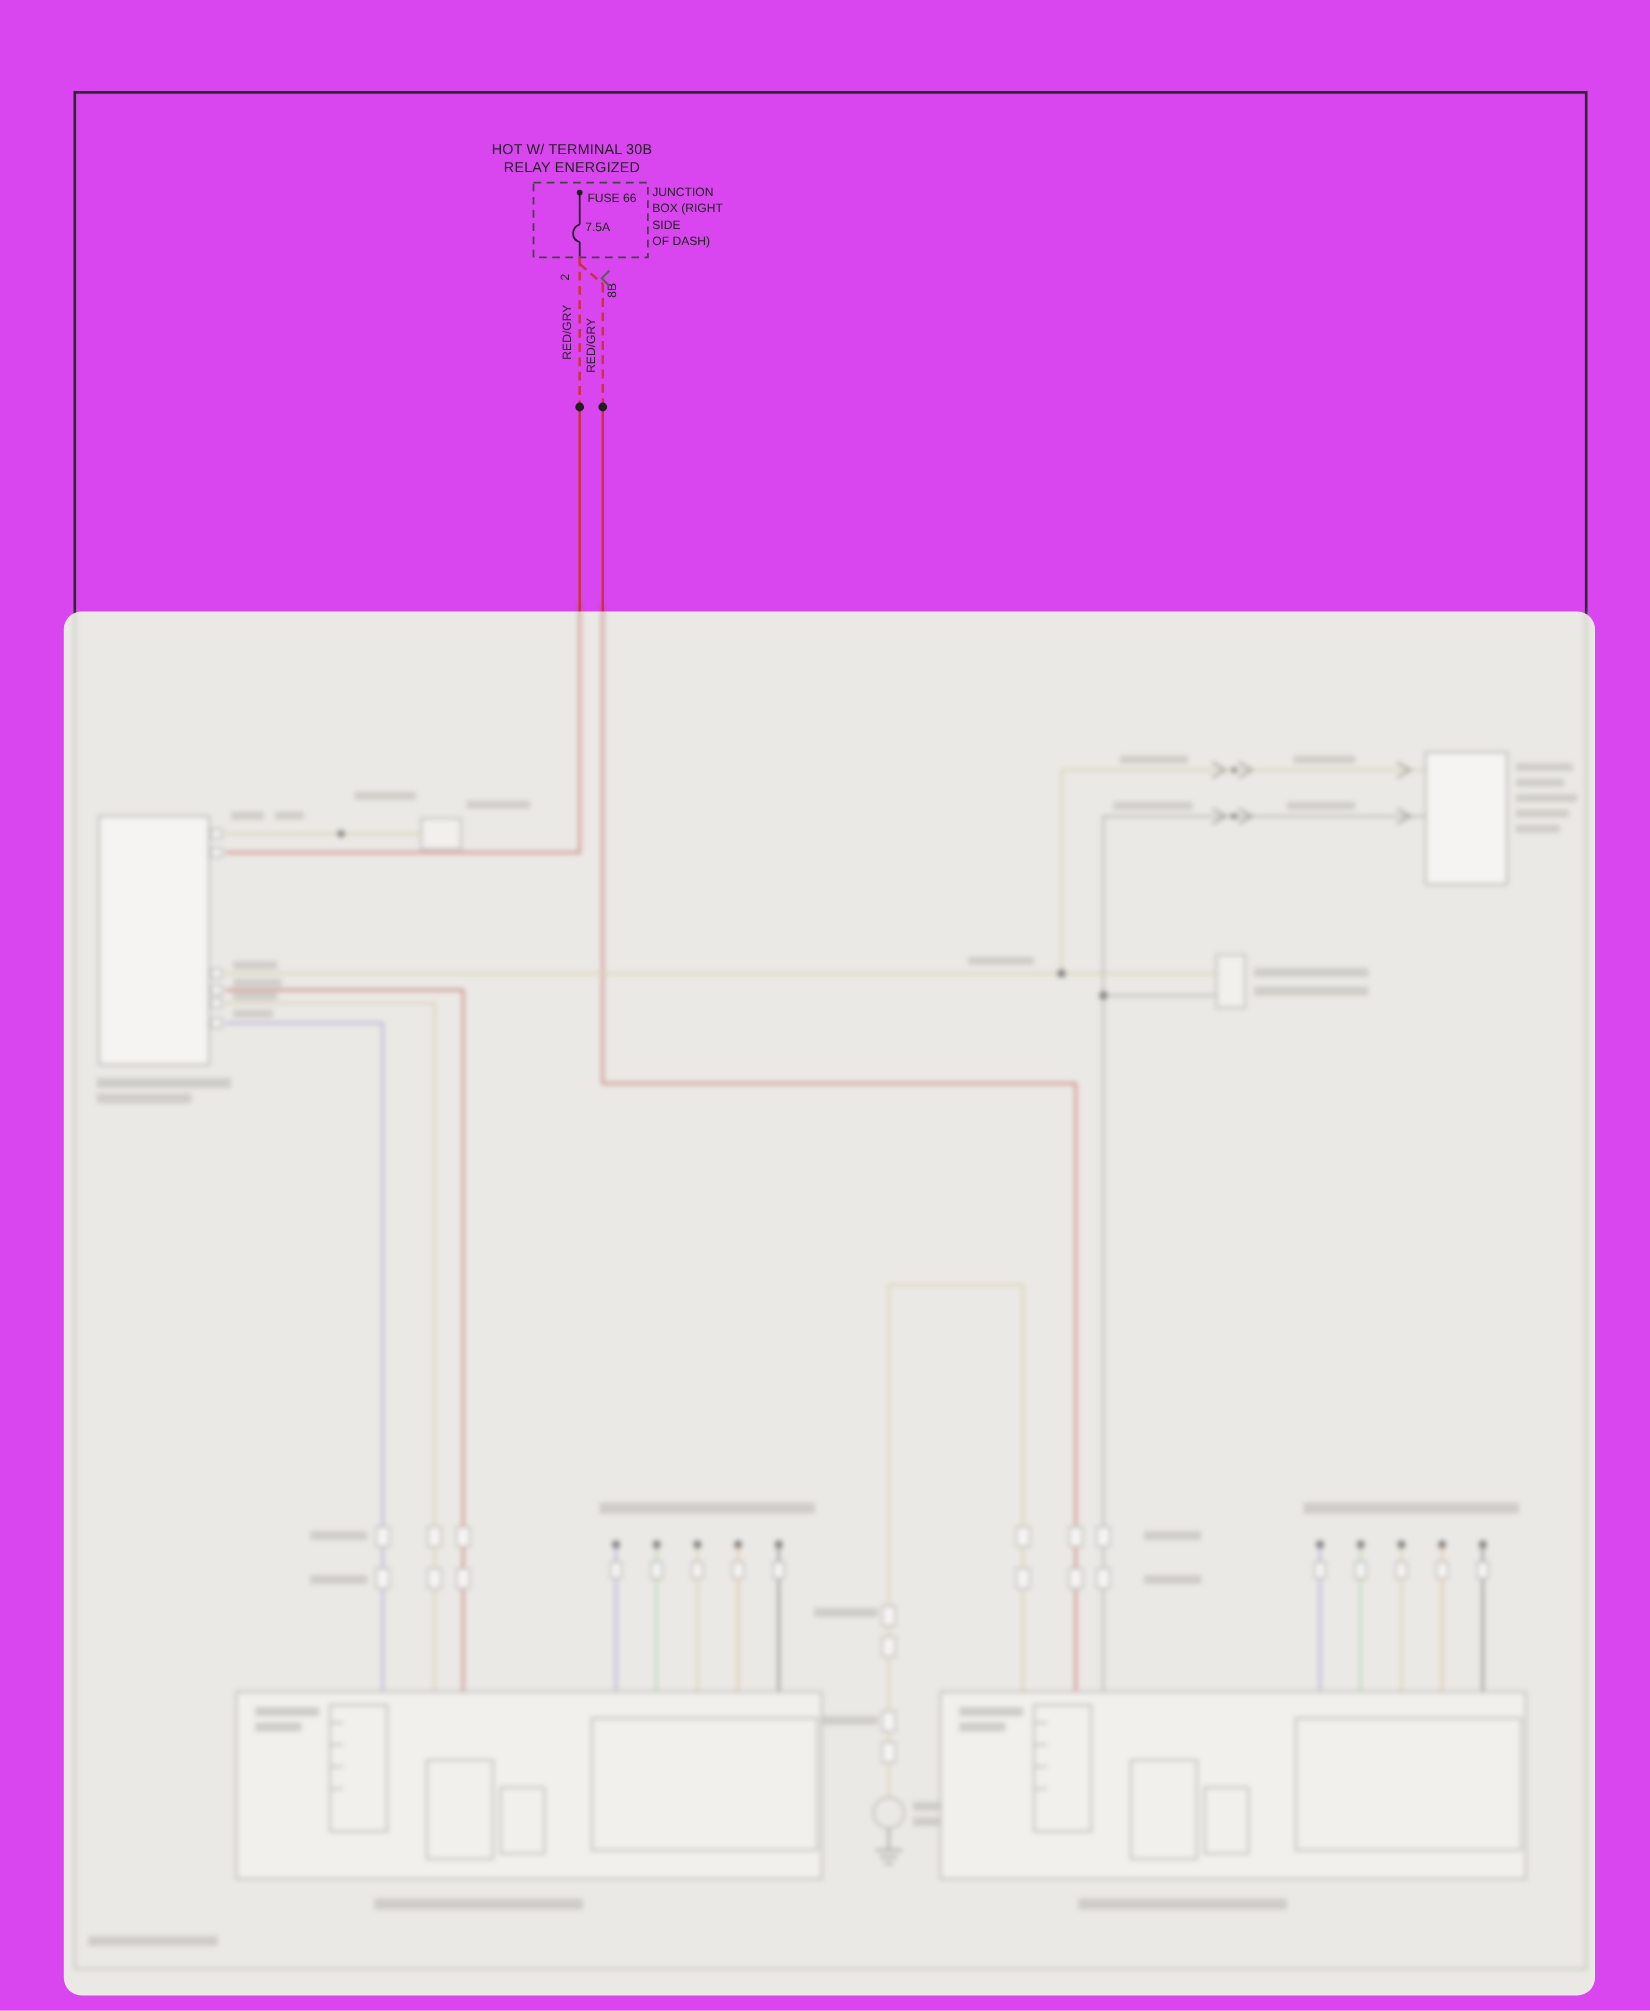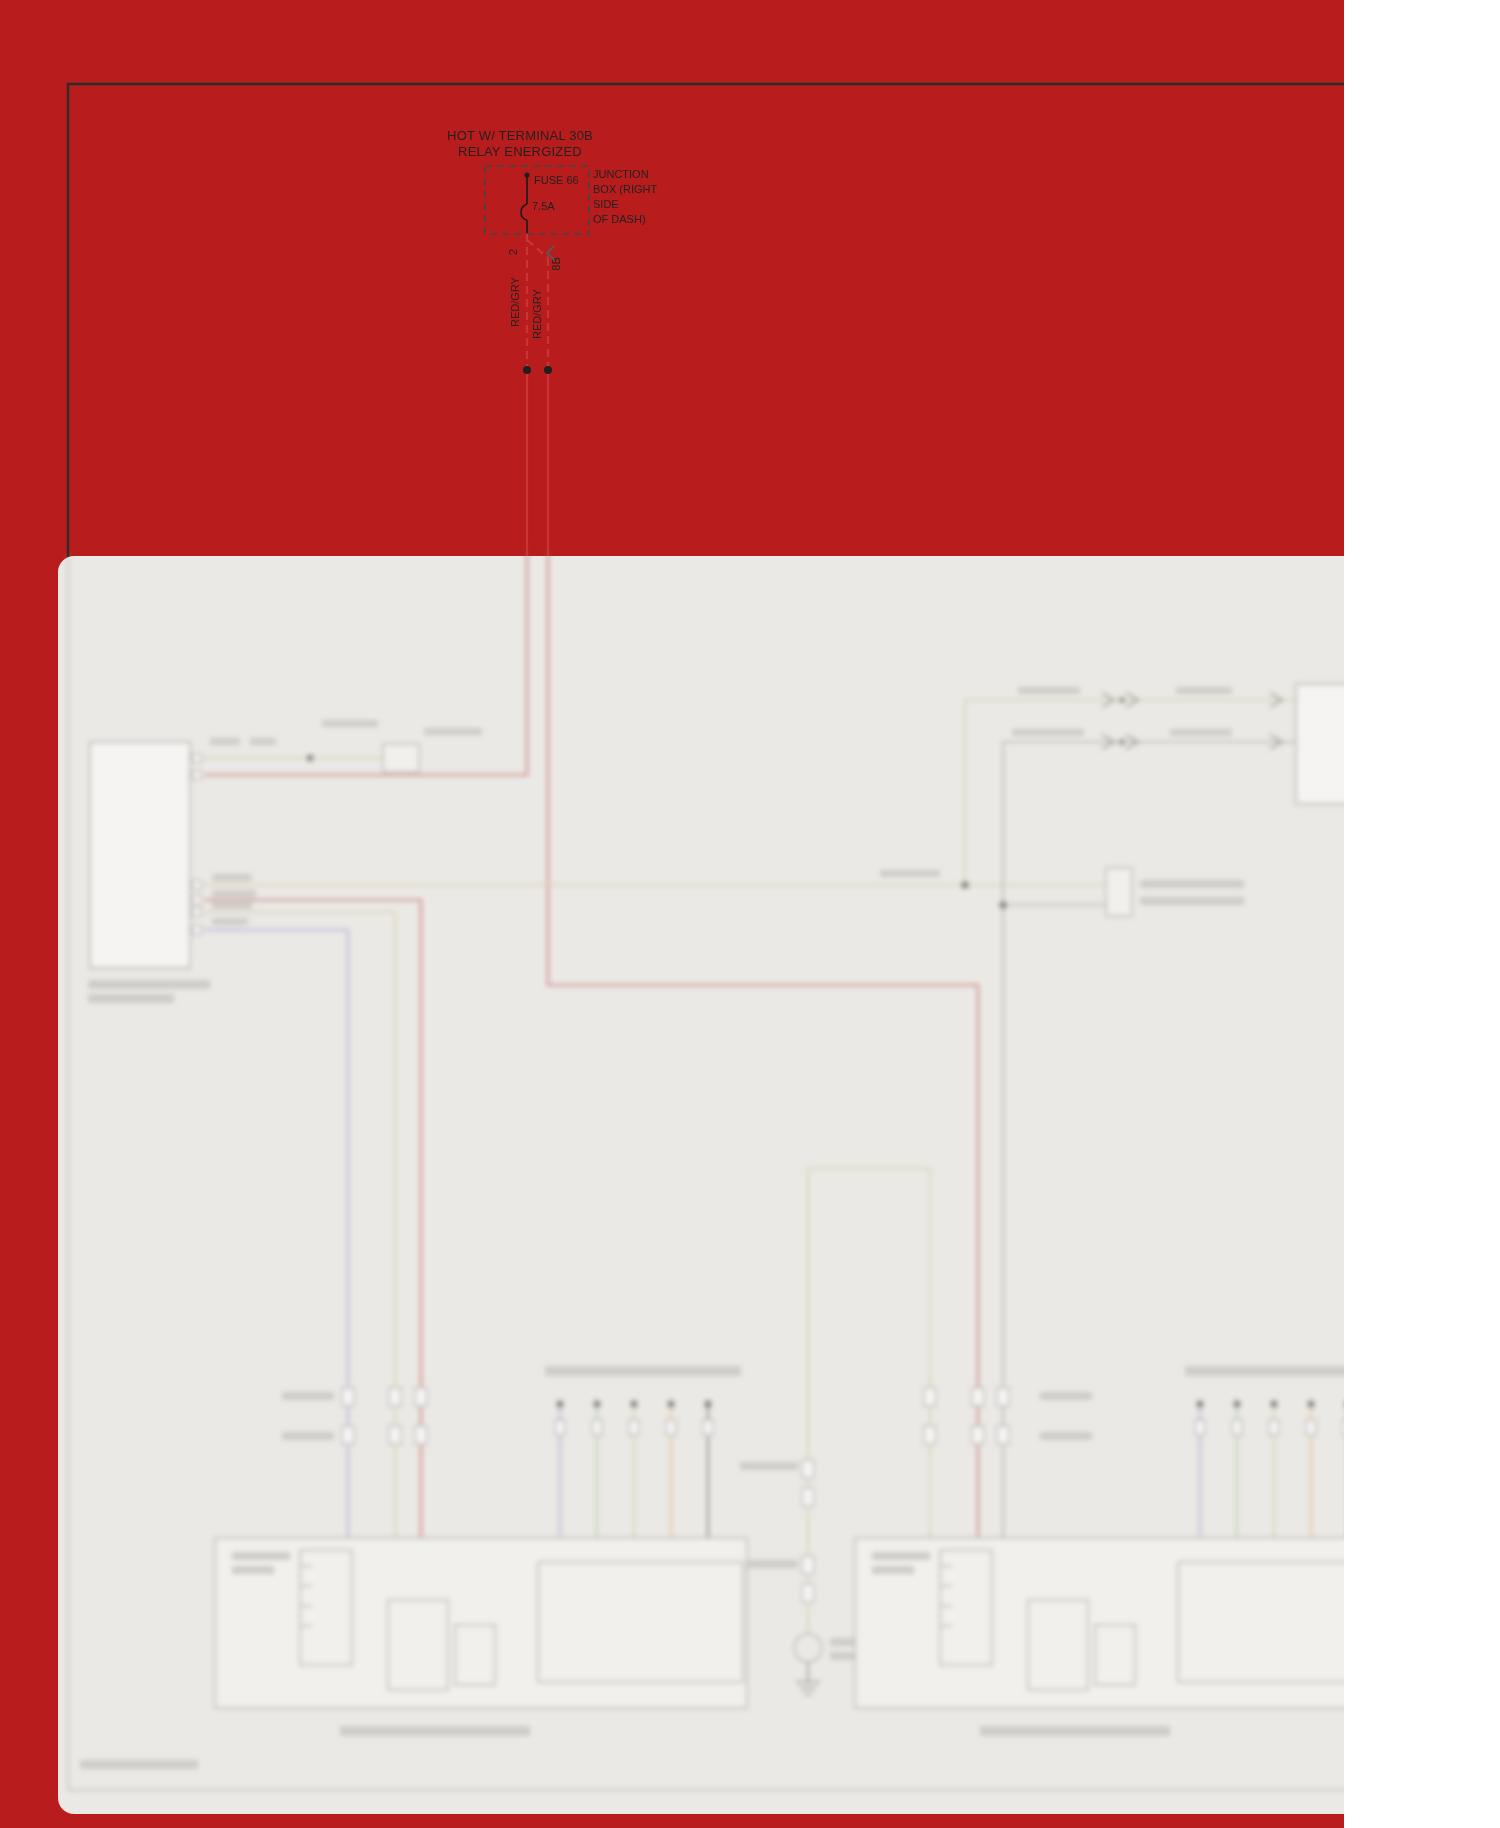--- a/index.html
+++ b/index.html
@@ -1,16 +1,16 @@
 <!DOCTYPE html>
 <html><head>
 <meta charset="utf-8">
 <style>
   html,body{margin:0;padding:0;background:#ffffff;}
-  .page{position:relative;width:1344px;height:1828px;background:#b91c1c;overflow:hidden;
+  .page{position:relative;width:1500px;height:1828px;background:#d946ef;overflow:hidden;
         font-family:"Liberation Sans", sans-serif;}
   svg{position:absolute;left:0;top:0;}
   svg text{font-family:"Liberation Sans", sans-serif;fill:#222222;}
   .t13{font-size:13px;letter-spacing:.2px;}
   .t11{font-size:11px;}
   .wire{fill:none;stroke-width:2.2;}
   .dashwire{stroke-dasharray:8 5;}
   .struct{fill:none;stroke:#8f8d88;stroke-width:1.6;}
   .structf{fill:#f8f7f4;stroke:#8f8d88;stroke-width:1.6;}
   .pinrect{fill:#ffffff;stroke:#8a8a8a;stroke-width:1.4;}

